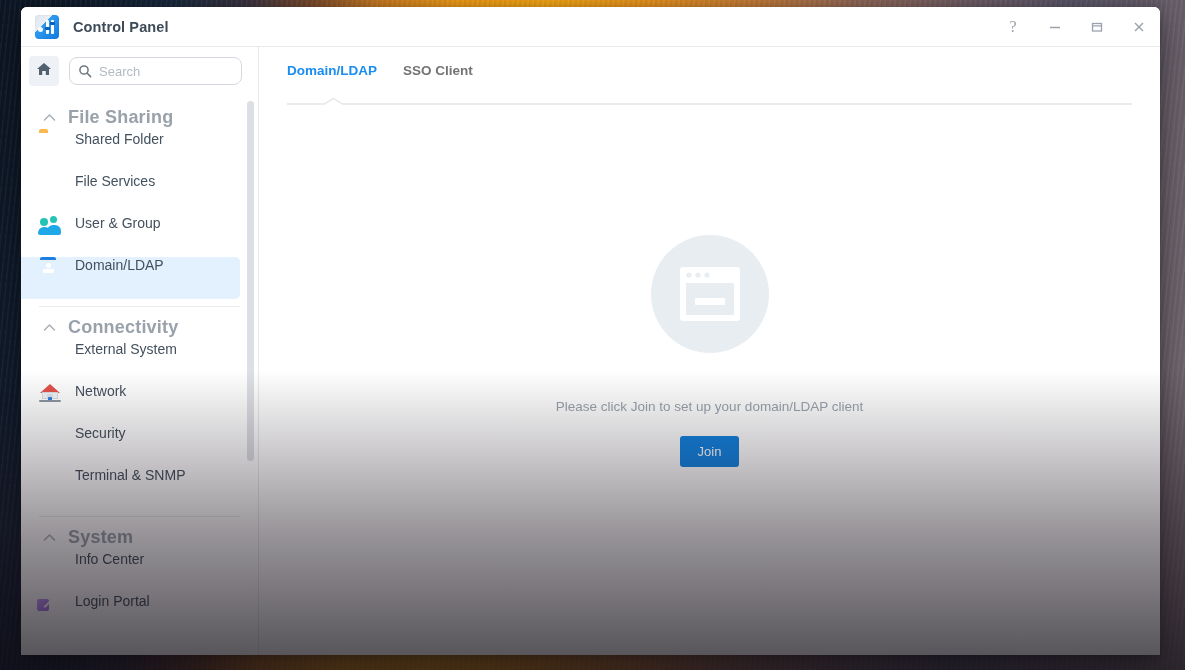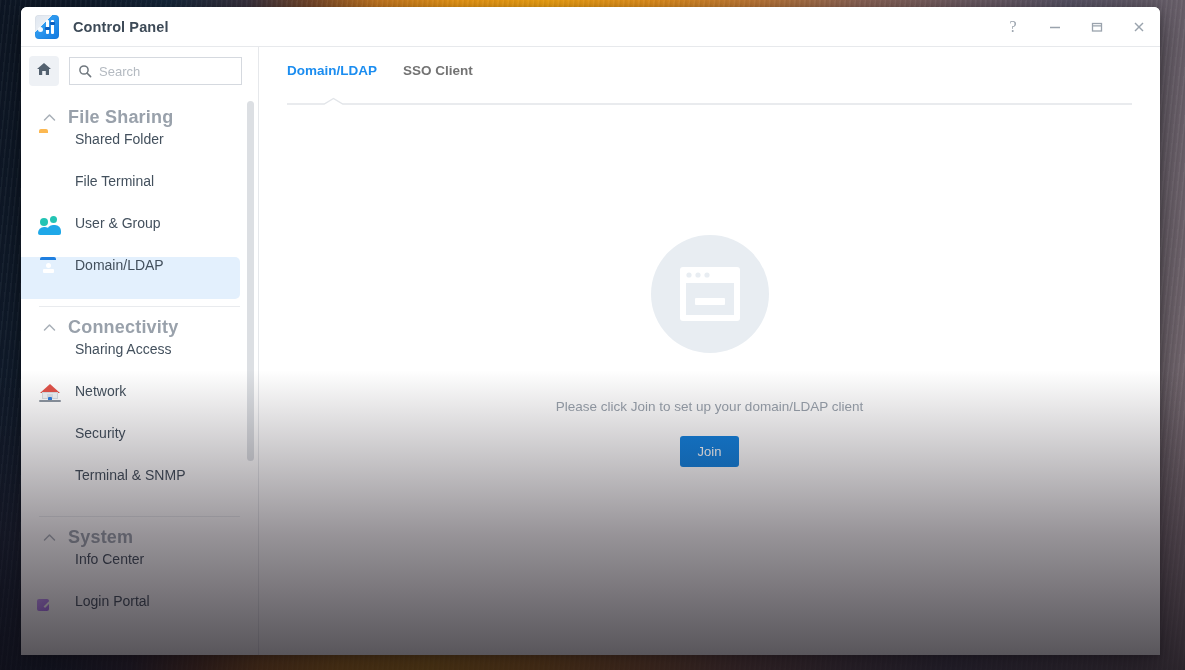--- a/index.html
+++ b/index.html
@@ -131,21 +131,21 @@
     background: #eef1f5;
     display: flex; align-items: center; justify-content: center;
     flex: 0 0 auto;
   }
   .search-box {
     margin-left: 10px;
     flex: 1 1 auto;
     height: 28px;
     margin-right: 16px;
     border: 1px solid #d5d9df;
-    border-radius: 0;
+    border-radius: 8px;
     display: flex; align-items: center;
     background: #fff;
   }
   .search-box .si { margin-left: 8px; display:flex; }
   .search-input {
     border: none; outline: none;
     font-size: 13px;
     color: #444;
     margin-left: 7px;
     width: 100%;
@@ -456,21 +456,21 @@
           <span class="ic">
             <span class="ic-folder"><span class="p1"></span><span class="p2"></span></span>
           </span>
           <span>Shared Folder</span>
         </div>
 
         <div class="nav-item">
           <span class="ic">
             <span class="ic-fileserv"><span class="ar t"></span><span class="ar b"></span></span>
           </span>
-          <span>File Terminal</span>
+          <span>File Services</span>
         </div>
 
         <div class="nav-item">
           <span class="ic ic-user">
             <span class="h2"></span>
               <span class="b2"></span>
             <span class="h1"></span>
               <span class="b1"></span>
           </span>
           <span>User &amp; Group</span>
@@ -491,21 +491,21 @@
                 <polyline points="1.5,7 6.5,2 11.5,7" fill="none" stroke="#a9b0b8" stroke-width="1.5" stroke-linecap="round" stroke-linejoin="round"></polyline>
               </svg>
           </span>
           <span class="lbl">Connectivity</span>
         </div>
 
         <div class="nav-item">
           <span class="ic">
             <span class="ic-ext"><span class="pin"></span></span>
           </span>
-          <span>Sharing Access</span>
+          <span>External System</span>
         </div>
 
         <div class="nav-item">
           <span class="ic ic-net">
             <span class="roof"></span>
               <span class="walls"></span>
               <span class="door"></span>
             <span class="stem"></span>
               <span class="base"></span>
           </span>

